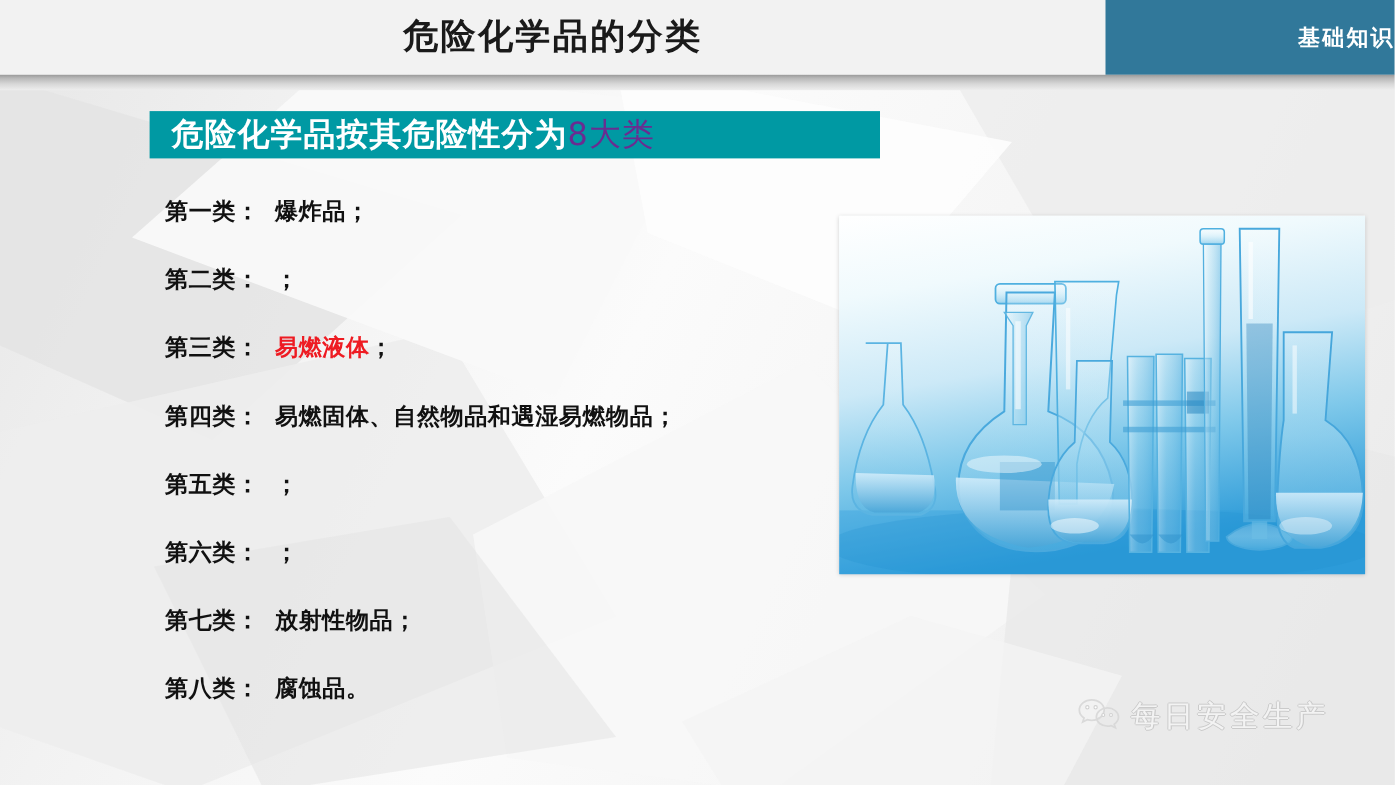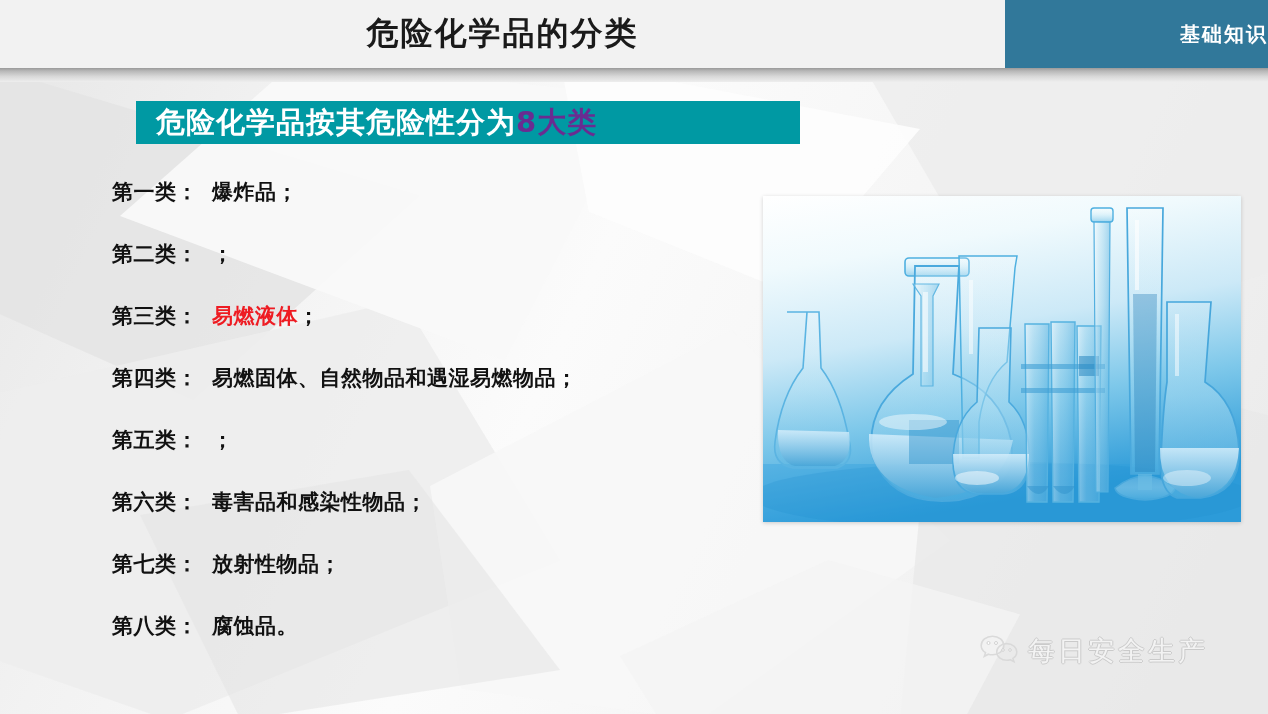--- a/index.html
+++ b/index.html
@@ -100,40 +100,40 @@
   .banner-text {
     padding-left: 20px;
     font-size: 29px;
     font-weight: bold;
     color: #ffffff;
     letter-spacing: 1px;
     white-space: nowrap;
   }
   .banner-accent {
     color: #6A2C91;
-    font-weight: bold;
+    font-weight: normal;
   }
 
   
   .list {
     position: absolute;
     left: 112px; top: 178px;
     width: 640px;
     z-index: 4;
   }
   .list-item {
     display: flex;
     align-items: baseline;
     height: 62px;
     font-size: 21px;
     font-weight: bold;
     color: #111111;
     white-space: nowrap;
   }
-  .li-label { letter-spacing: 0.5px; }
+  .li-label { letter-spacing: 0.5px; margin-left: 38px; }
   .li-gap { display: inline-block; width: 14px; }
   .li-body { letter-spacing: 0.5px; }
   .li-body.hl { color: #EE1B22; }
   .li-term { letter-spacing: 0.5px; }
 
   
   .photo {
     position: absolute;
     left: 763px; top: 196px;
     width: 478px; height: 326px;
@@ -226,21 +226,20 @@
 
     <div class="list-item">
       <span class="li-label">第五类：</span>
       <span class="li-gap"></span>
       <span class="li-term">；</span>
     </div>
 
     <div class="list-item">
       <span class="li-label">第六类：</span>
       <span class="li-gap"></span>
-      <span class="li-body">毒害品和感染性物品</span>
       <span class="li-term">；</span>
     </div>
 
     <div class="list-item">
       <span class="li-label">第七类：</span>
       <span class="li-gap"></span>
       <span class="li-body">放射性物品</span>
       <span class="li-term">；</span>
     </div>
 

